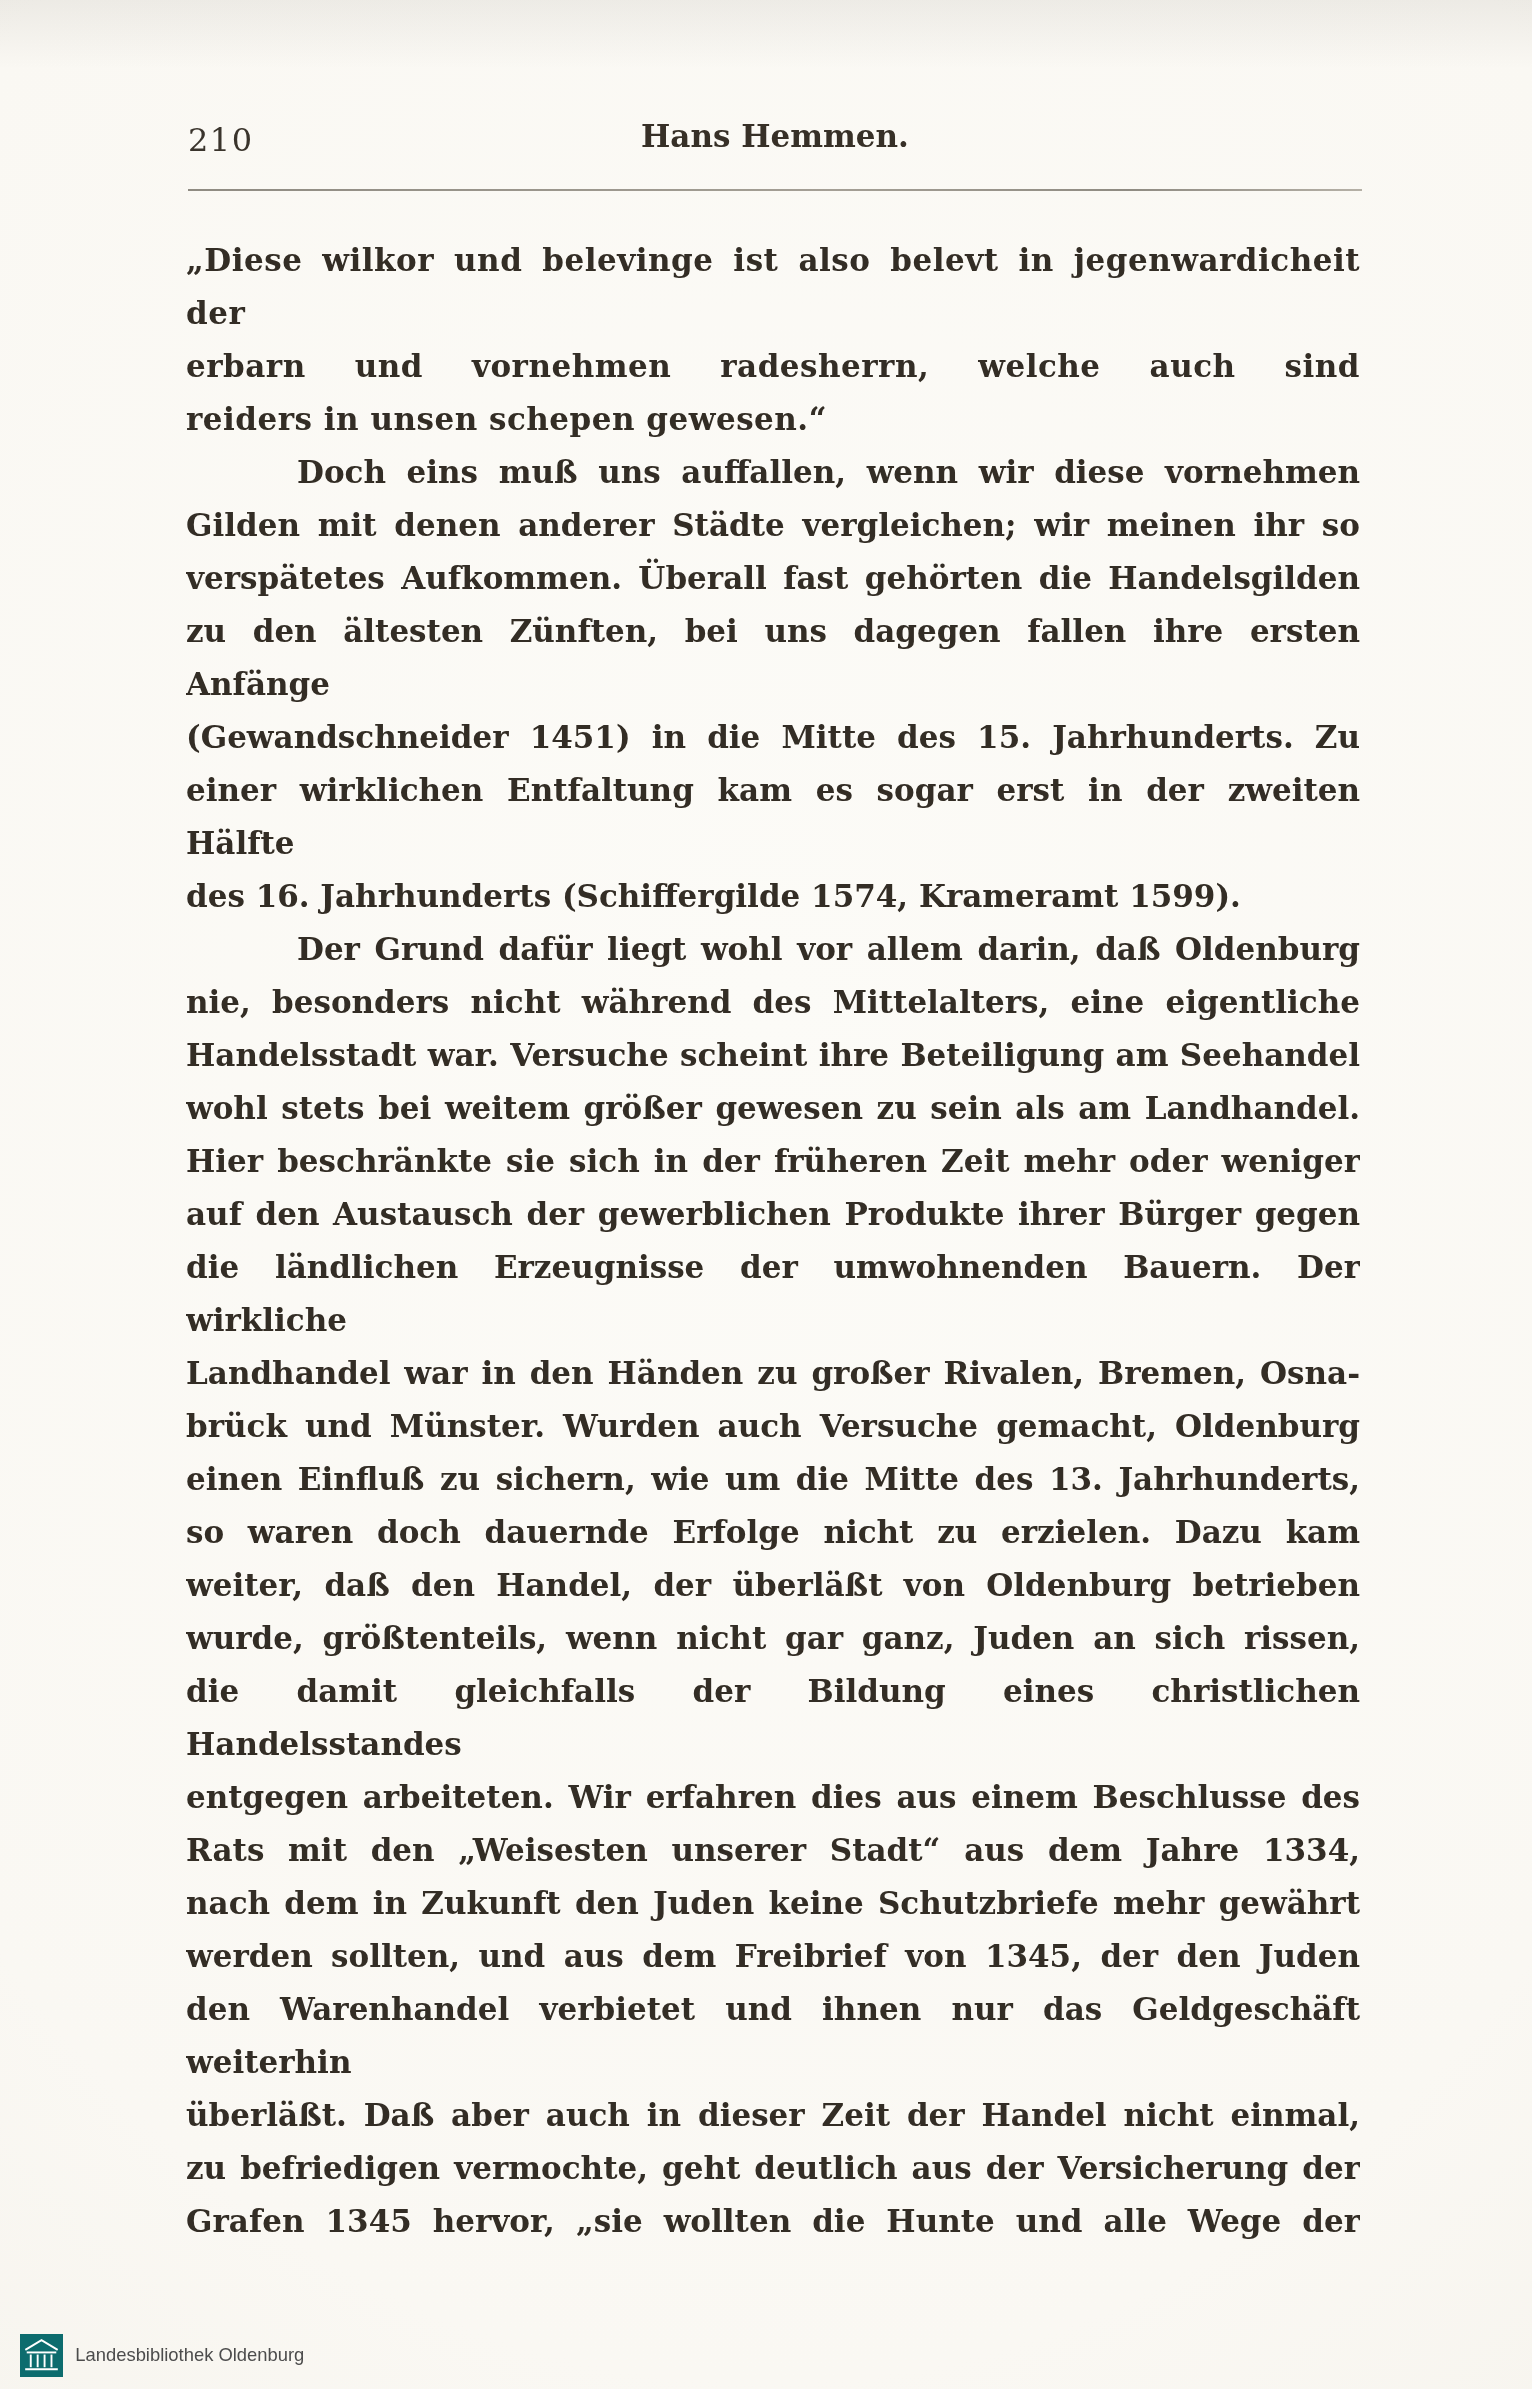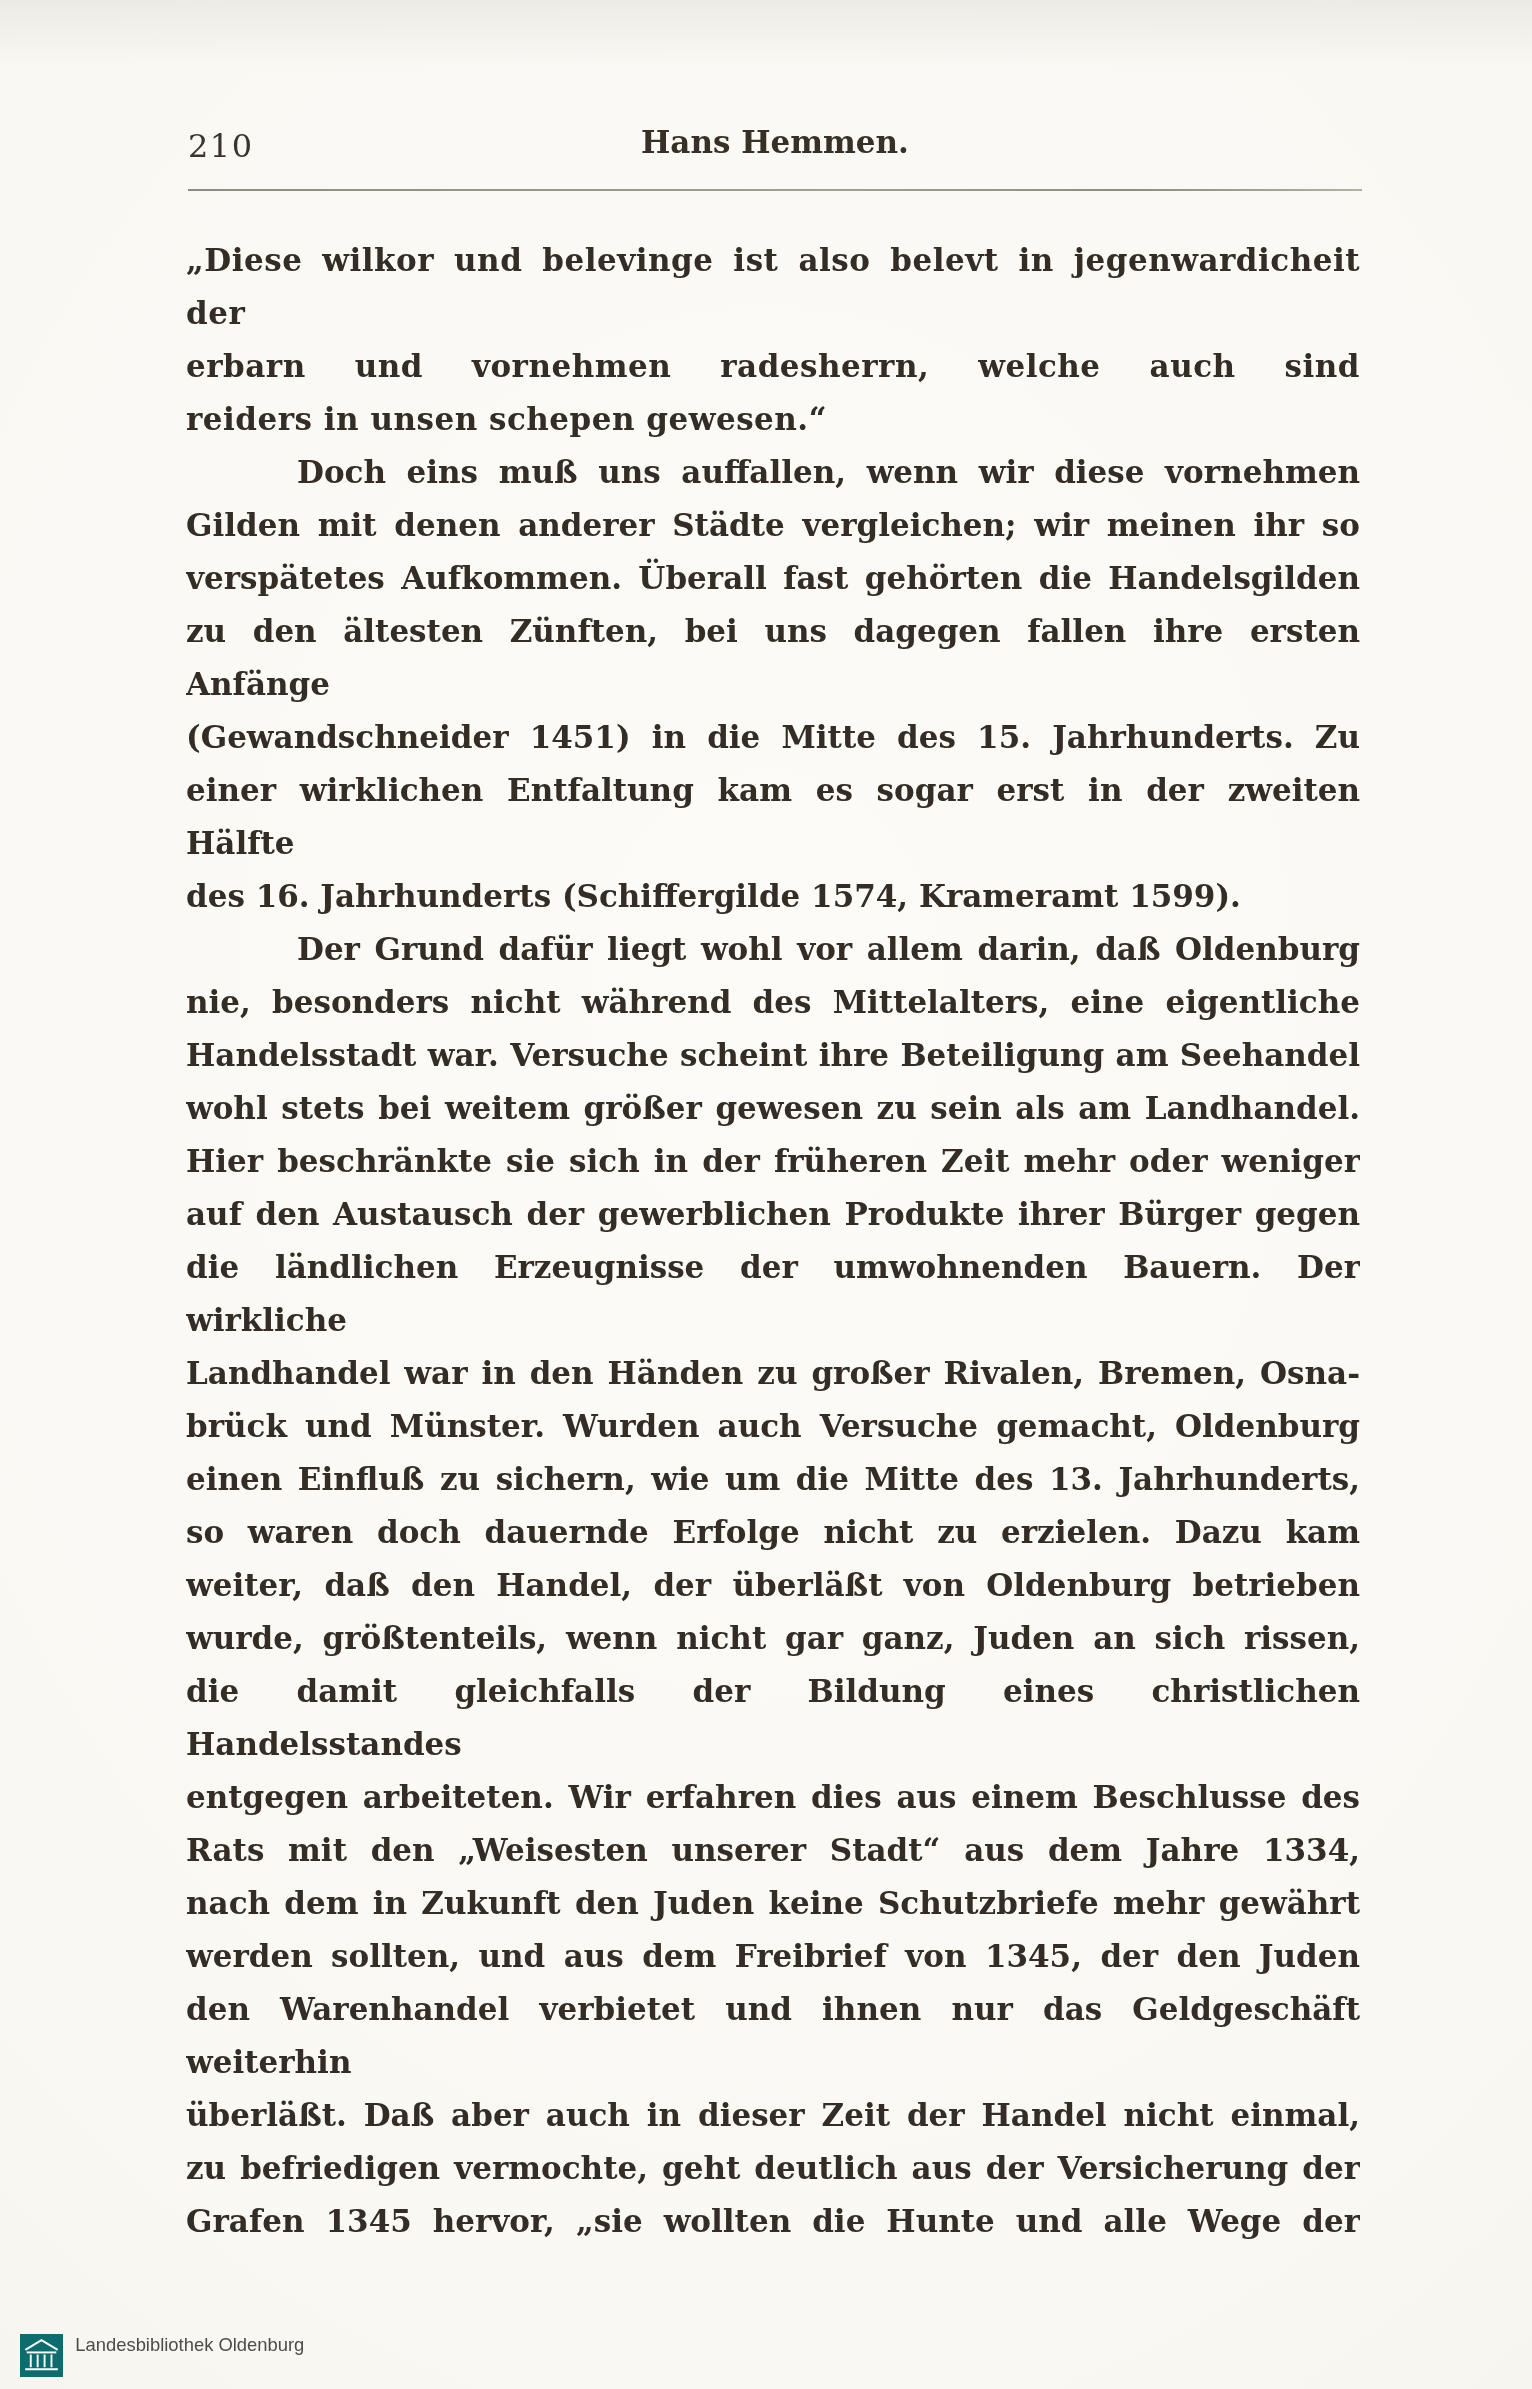--- a/index.html
+++ b/index.html
@@ -16,21 +16,21 @@
     overflow: hidden;
   }
   .page::before {
     content: "";
     position: absolute; left: 0; top: 0; right: 0; height: 69px;
     background: linear-gradient(180deg, rgba(120,115,105,0.10), rgba(120,115,105,0));
     pointer-events: none;
   }
   .running-head {
     position: absolute;
-    top: 124px; left: 188px; width: 1174px;
+    top: 118px; left: 188px; width: 1174px;
     height: 41px;
     text-decoration: underline;
   }
   .pagenum {
     position: absolute; left: 0; top: 3.1px;
     font-size: 32px; font-weight: normal; letter-spacing: 1.5px; color: #3a342c;
   }
   .head-title {
     position: absolute; left: 0; right: 0; top: 0;
     text-align: center;
@@ -64,21 +64,21 @@
   }
   .para.indent .line:first-child {
     text-indent: 111px;
   }
   .para.quote .line {
     letter-spacing: 0.5px;
   }
   .stamp {
     position: absolute;
     left: 20px; bottom: 12.3px;
-    display: flex; align-items: flex-start; gap: 12.3px;
+    display: flex; align-items: center; gap: 12.3px;
   }
   .stamp-label {
     font-family: "Liberation Sans", sans-serif;
     font-size: 18.4px;
     color: #4c4c4c;
   }
   .logo-box { display: block; }
 </style>
 </head>
 <body>

